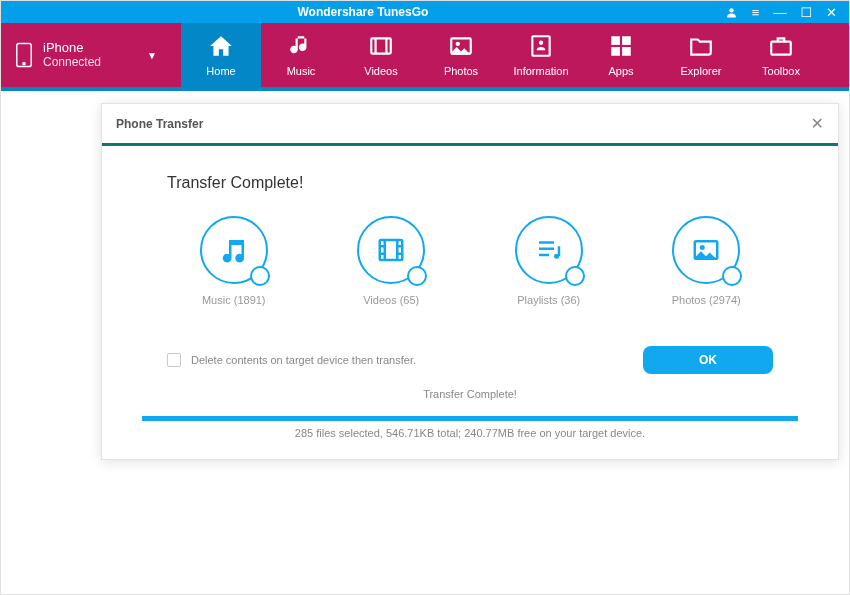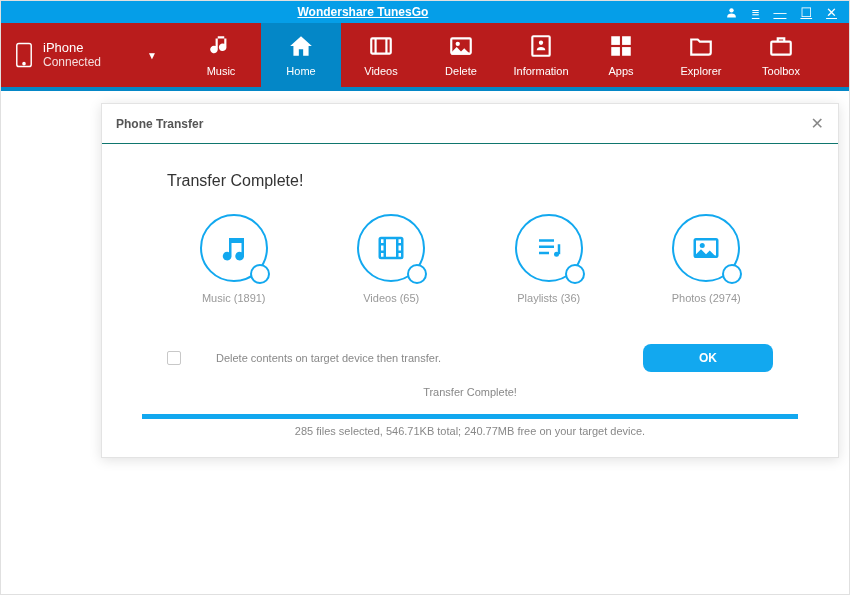--- a/index.html
+++ b/index.html
@@ -1,55 +1,55 @@
 <!DOCTYPE html>
 <html><head>
 <meta charset="utf-8">
 <style>
   * { box-sizing: border-box; margin: 0; padding: 0; font-family: "Segoe UI", Arial, sans-serif; }
   body { width: 850px; height: 595px; background: #fff; border: 1px solid #e0e0e0; position: relative; }
 
-  .titlebar { height: 22px; background: #059ee8; color: #fff; display: flex; align-items: center; text-decoration: underline; }
+  .titlebar { height: 22px; background: #059ee8; color: #fff; display: flex; align-items: center; }
   .titlebar-title { flex: 1; text-align: center; font-size: 12px; font-weight: 600; }
   .titlebar-controls { display: flex; gap: 14px; padding-right: 12px; }
   .titlebar-controls span { font-size: 13px; cursor: pointer; display:inline-flex; align-items:center; }
 
-  .navbar { height: 68px; background: #b91c1c; display: flex; align-items: stretch; border-bottom: 4px solid #0487c7; }
+  .navbar { height: 68px; background: #be185d; display: flex; align-items: stretch; border-bottom: 4px solid #0487c7; }
   .device { width: 170px; display: flex; align-items: center; padding: 0 14px; color: #fff; gap: 10px; cursor: pointer; }
   .device-text { display:flex; flex-direction:column; line-height: 1.1; }
   .device-name { font-size: 13px; }
   .device-status { font-size: 12px; opacity: .85; text-align: center; }
   .chev { margin-left: auto; font-size: 10px; }
 
   .tabs { display: flex; margin-left: 10px; }
   .tab { width: 80px; display: flex; flex-direction: column; align-items: center; justify-content: center; color: #fff; gap: 6px; cursor: pointer; }
   .tab.active { background: #0487c7; }
   .tab .label { font-size: 11px; }
   .tab svg { width: 26px; height: 26px; fill: #fff; }
 
   .content { position: relative; height: calc(100% - 90px); background: #fff; }
 
   .modal { position: absolute; left: 100px; top: 12px; width: 738px; background: #fff; border: 1px solid #e3e3e3; box-shadow: 0 2px 12px rgba(0,0,0,.12); }
-  .modal-header { display: flex; align-items: center; padding: 10px 14px; border-bottom: 1px solid #0f766e; }
+  .modal-header { display: flex; align-items: center; padding: 10px 14px; border-bottom: 3px solid #0f766e; }
   .modal-title { font-size: 12px; font-weight: 600; color: #555; }
   .modal-close { margin-left: auto; color: #888; font-size: 16px; cursor: pointer; }
 
   .modal-body { padding: 20px 59px 10px; }
   .heading { font-size: 16px; color: #333; margin: 8px 0 24px 6px; }
 
   .grid { display: grid; grid-template-columns: repeat(4, 1fr); gap: 24px 12px; }
   .item { display: flex; flex-direction: column; align-items: center; gap: 10px; }
   .circle { width: 68px; height: 68px; border: 2px solid #12a8ef; border-radius: 50%; display: flex; align-items: center; justify-content: center; position: relative; cursor: pointer; }
   .circle svg { width: 30px; height: 30px; fill: #12a8ef; }
   .badge { position: absolute; right: -4px; bottom: -4px; width: 20px; height: 20px; border-radius: 50%; border: 2px solid #12a8ef; background: #fff; }
   .badge.ok { background: #12a8ef; display:flex; align-items:center; justify-content:center; }
   .badge.ok svg { width: 12px; height: 12px; fill: #fff; }
   .item-label { font-size: 11px; color: #999; }
 
-  .footer-row { display: flex; align-items: center; margin-top: 40px; padding: 0 6px; gap: 25px; }
+  .footer-row { display: flex; align-items: center; margin-top: 40px; padding: 0 6px; }
   .chk { width: 14px; height: 14px; border: 1px solid #c8c8c8; border-radius: 2px; margin-right: 10px; cursor: pointer; }
   .chk-label { font-size: 11px; color: #888; }
   .ok-btn { margin-left: auto; background: #12a8ef; color: #fff; border: none; width: 130px; height: 28px; border-radius: 8px; font-size: 12px; font-weight: 600; cursor: pointer; }
 
   .status-line { text-align: center; font-size: 11px; color: #888; margin-top: 14px; }
   .progress { height: 5px; background: #12a8ef; margin: 6px 40px 0; }
   .summary { text-align: center; font-size: 11px; color: #888; padding: 6px 0 20px; }
 </style>
 </head>
 <body>
@@ -77,46 +77,46 @@
         <circle cx="12" cy="30" r="1.5" fill="#fff"></circle>
       </svg>
     <div class="device-text">
       <div class="device-name">iPhone</div>
       <div class="device-status">Connected</div>
     </div>
     <div class="chev">▼</div>
   </div>
 
   <div class="tabs">
+    <div class="tab active">
+      <svg viewBox="0 0 24 24">
+          <path d="M12 3l10 9h-3v9h-5v-6h-4v6H5v-9H2z"></path>
+        </svg>
+      <div class="label">Home</div>
+    </div>
     <div class="tab">
       <svg viewBox="0 0 24 24">
           <path d="M9 3v12.5A3.5 3.5 0 1 1 7 12V5h10v8.5A3.5 3.5 0 1 1 15 10V3z"></path>
         </svg>
       <div class="label">Music</div>
-    </div>
-    <div class="tab active">
-      <svg viewBox="0 0 24 24">
-          <path d="M12 3l10 9h-3v9h-5v-6h-4v6H5v-9H2z"></path>
-        </svg>
-      <div class="label">Home</div>
     </div>
     <div class="tab">
       <svg viewBox="0 0 24 24">
           <rect x="3" y="5" width="18" height="14" rx="1" fill="none" stroke="#fff" stroke-width="2"></rect>
           <path d="M7 5v14M17 5v14" stroke="#fff" stroke-width="2"></path>
         </svg>
       <div class="label">Videos</div>
     </div>
     <div class="tab">
       <svg viewBox="0 0 24 24">
           <rect x="3" y="5" width="18" height="14" rx="1" fill="none" stroke="#fff" stroke-width="2"></rect>
           <circle cx="9" cy="10" r="2"></circle>
           <path d="M3 18l5-5 4 4 3-3 6 6H3z"></path>
         </svg>
-      <div class="label">Delete</div>
+      <div class="label">Photos</div>
     </div>
     <div class="tab">
       <svg viewBox="0 0 24 24">
           <rect x="4" y="3" width="16" height="18" rx="1" fill="none" stroke="#fff" stroke-width="2"></rect>
           <circle cx="12" cy="9" r="2"></circle>
           <path d="M8 16c0-2 2-3 4-3s4 1 4 3"></path>
         </svg>
       <div class="label">Information</div>
     </div>
     <div class="tab">

